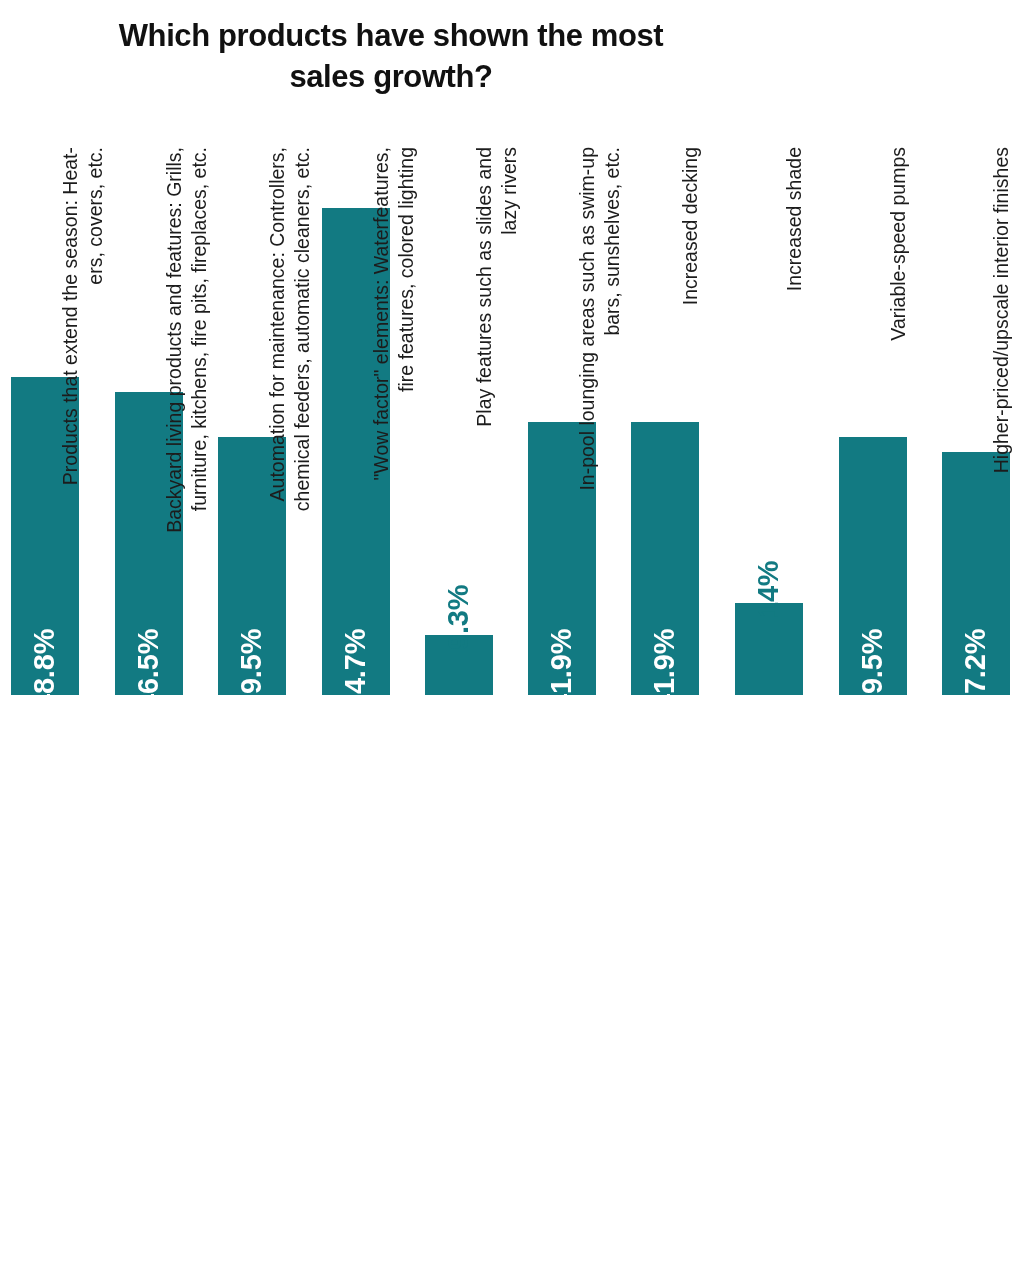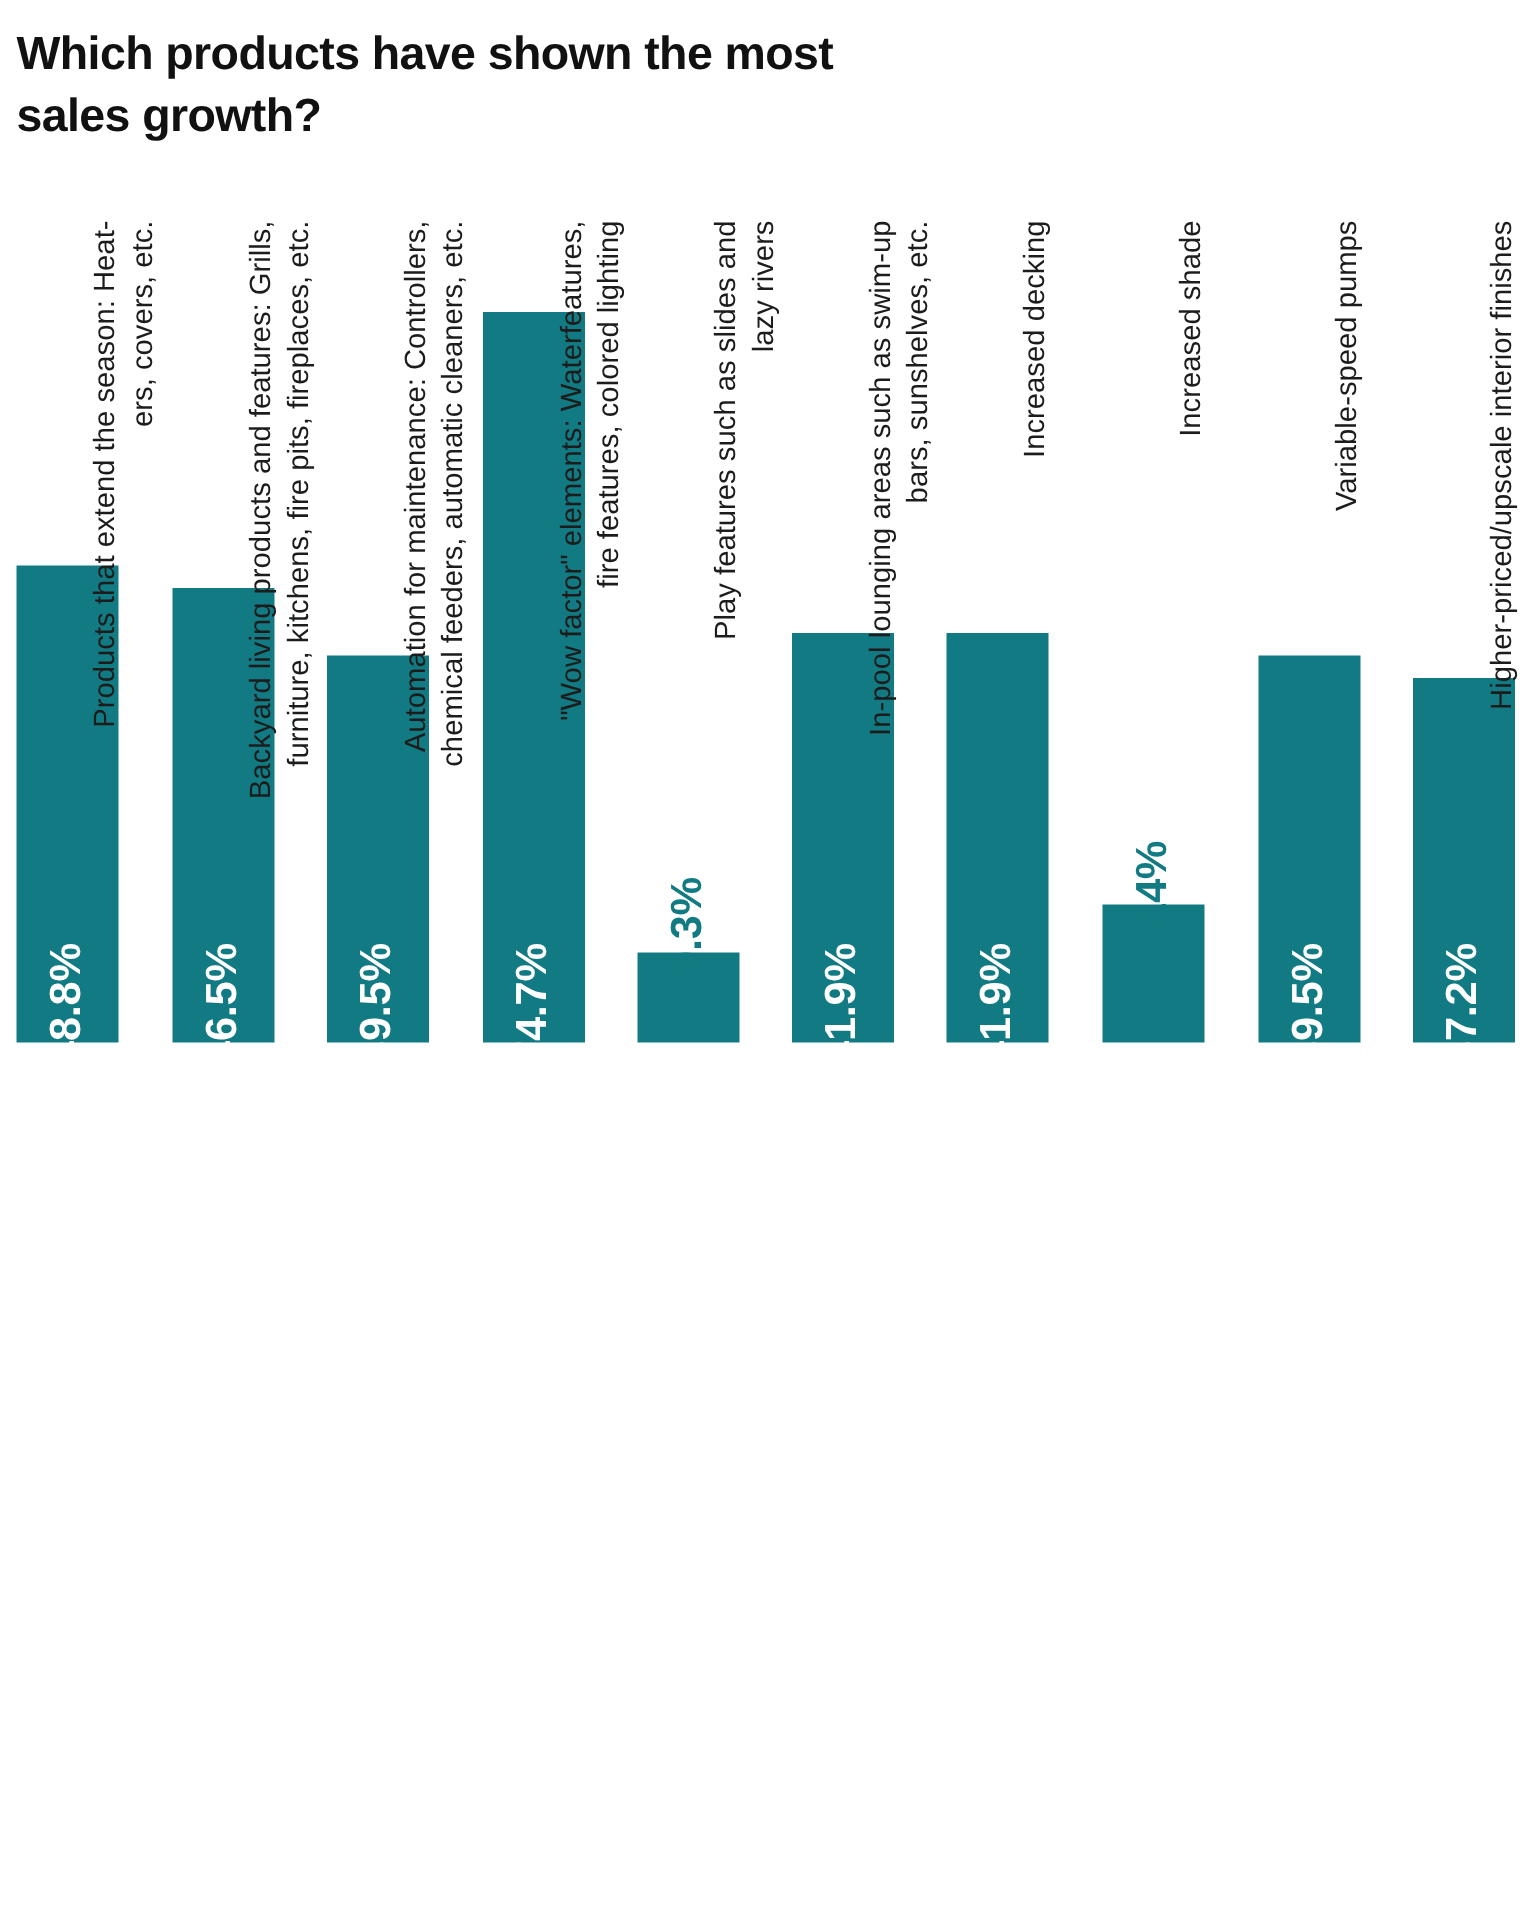--- a/index.html
+++ b/index.html
@@ -21,20 +21,21 @@
     position: absolute;
     left: 11px;
     top: 16px;
     width: 760px;
     font-size: 31px;
     line-height: 1.32;
     font-weight: 700;
     letter-spacing: -0.4px;
     color: #111111;
     white-space: pre-line;
+    text-align: center;
   }
 
   
   #plot-area {
     position: absolute;
     left: 0;
     top: 0;
     width: 1013px;
     height: 1281px;
   }

